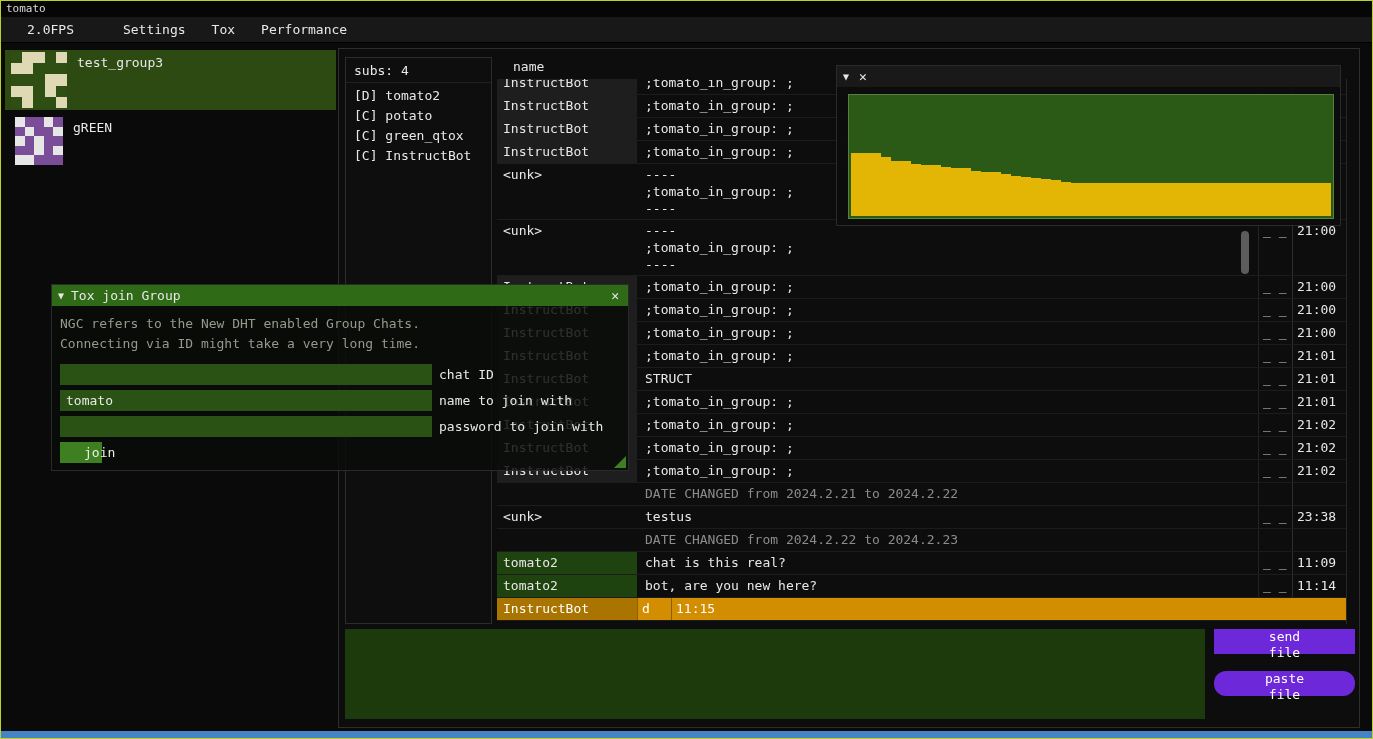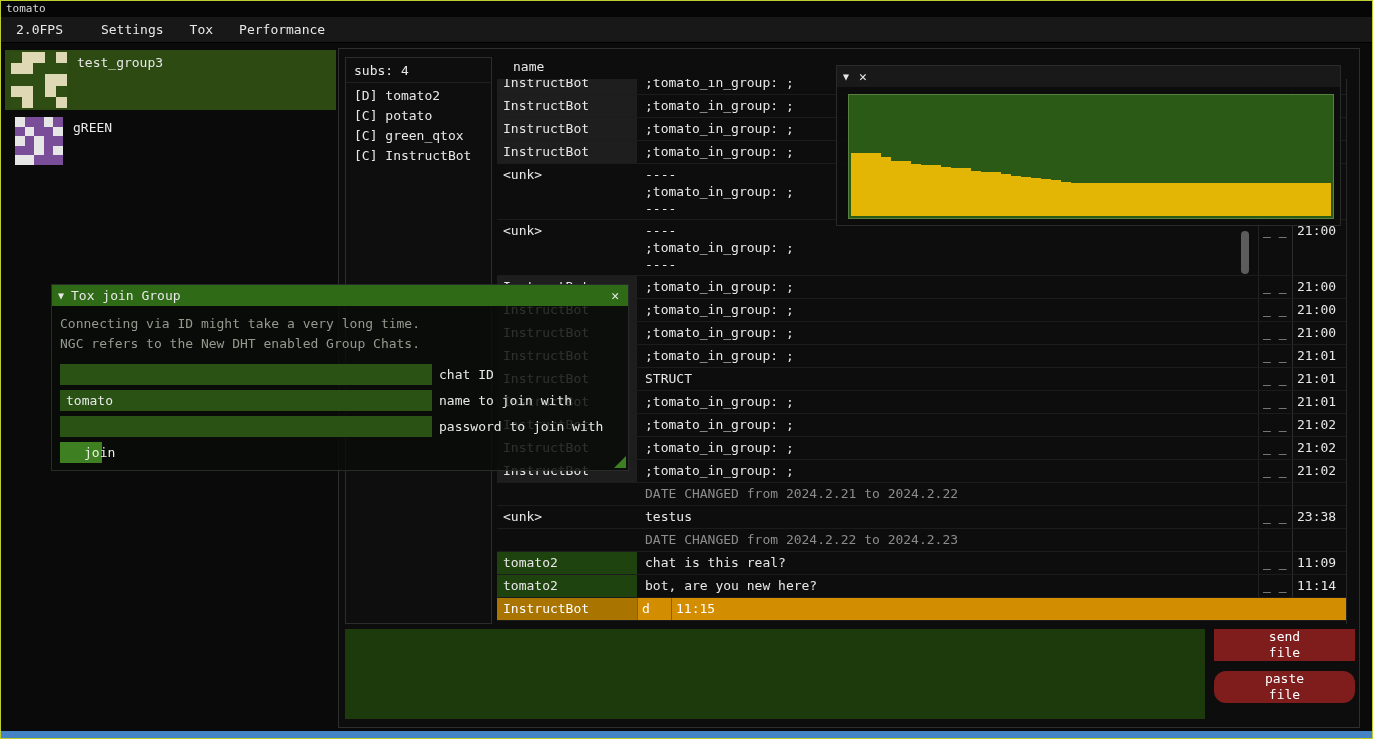--- a/index.html
+++ b/index.html
@@ -7,21 +7,21 @@
   .app {
     position:relative; width:1373px; height:739px; overflow:hidden;
     background:#0a0a0a; border:1px solid #bccf2e; box-sizing:border-box;
     font-family:"DejaVu Sans Mono", monospace; font-size:13px; color:#e8e8e8;
   }
   
   .titlebar { position:absolute; left:0; top:0; right:0; height:16px; background:#060606;
     font-size:11px; line-height:16px; padding-left:5px; color:#d8d8d8; }
   .menubar { position:absolute; left:0; top:16px; right:0; height:25px; background:#181818;
     display:flex; align-items:center; border-bottom:1px solid #000; }
-  .fps { padding:0 15px; margin-right:10px; }
+  .fps { padding:0 26px; margin-right:10px; }
   .menu-item { padding:0 13px; cursor:pointer; }
   
   .sidebar { position:absolute; left:4px; top:49px; width:331px; }
   .group-row { display:flex; gap:10px; padding:2px 6px; margin-bottom:5px; cursor:pointer; min-height:56px; align-items:flex-start; }
   .group-row.selected { background:#2c4a12; }
   .avatar { width:56px; height:56px; flex:none; display:grid;
     grid-template-columns:repeat(5,1fr); grid-template-rows:repeat(5,1fr); }
   .group-row:nth-child(2) .avatar { width:48px; height:48px; margin-left:4px; }
   .group-label { padding-top:3px; }
   
@@ -50,21 +50,21 @@
   .row-sys .chat-row-message { color:#8c8c8c; }
   .row-hl { background:#d28e00; color:#fff; }
   .row-hl .chat-row-name { background:#aa7400; }
   .row-hl .chat-row-flags { color:#fff; border-left-color:#8c6000; }
   .row-hl .chat-row-time { border-left-color:#8c6000; }
   .scroll-thumb { position:absolute; left:744px; top:174px; width:8px; height:43px;
     background:#5c5c5c; border-radius:4px; cursor:grab; }
   
   .composer { position:absolute; left:6px; top:580px; width:860px; height:90px;
     background:#1d3a0c; border:none; outline:none; resize:none; color:#e8e8e8; font:inherit; padding:4px 6px; box-sizing:border-box; }
-  .file-btn { position:absolute; left:875px; width:141px; height:32px; background:#7f1d1d;
+  .file-btn { position:absolute; left:875px; width:141px; height:25px; background:#6d28d9;
     border:none; color:#fff; font:inherit; line-height:16px; white-space:pre-line; text-align:center; cursor:pointer; }
   .file-btn.send { top:580px; }
   .file-btn.paste { top:622px;border-radius:12px; }
   
   .win-titlebar { height:21px; display:flex; align-items:center; padding:0 6px; gap:7px; }
   .win-titlebar.dark { background:#191919; }
   .win-titlebar.green { background:#2f6a16; }
   .collapse { font-size:10px; }
   .win-title { flex:1; white-space:nowrap; overflow:hidden; }
   .close { cursor:pointer; padding:0 3px; }
@@ -383,22 +383,22 @@
     </div>
   </div>
 
   <div class="join-window">
     <div class="win-titlebar green">
       <span class="collapse">▼</span>
       <span class="win-title">Tox join Group</span>
       <span class="close">✕</span>
     </div>
     <div class="join-info">
+      <div>NGC refers to the New DHT enabled Group Chats.</div>
       <div>Connecting via ID might take a very long time.</div>
-      <div>NGC refers to the New DHT enabled Group Chats.</div>
     </div>
     <div class="join-fields">
         <div class="join-field-row">
           <input class="join-input" style="">
           <span class="join-label">chat ID</span>
         </div>
         <div class="join-field-row">
           <input class="join-input" value="tomato" style="">
           <span class="join-label">name to join with</span>
         </div>

